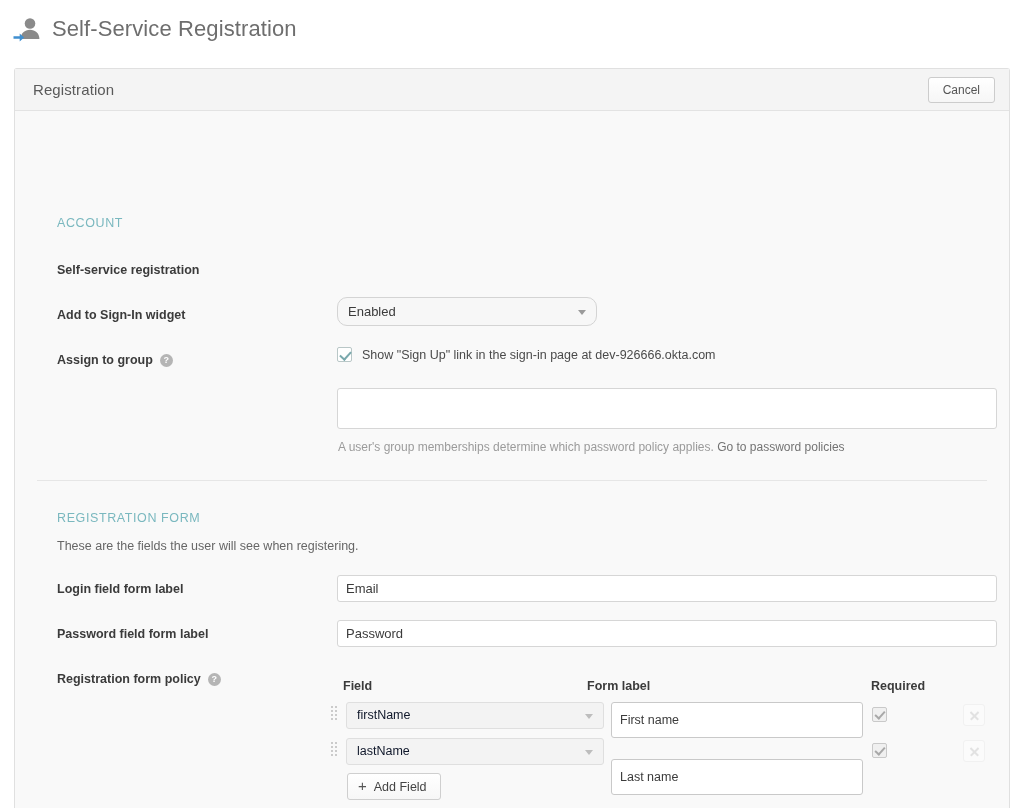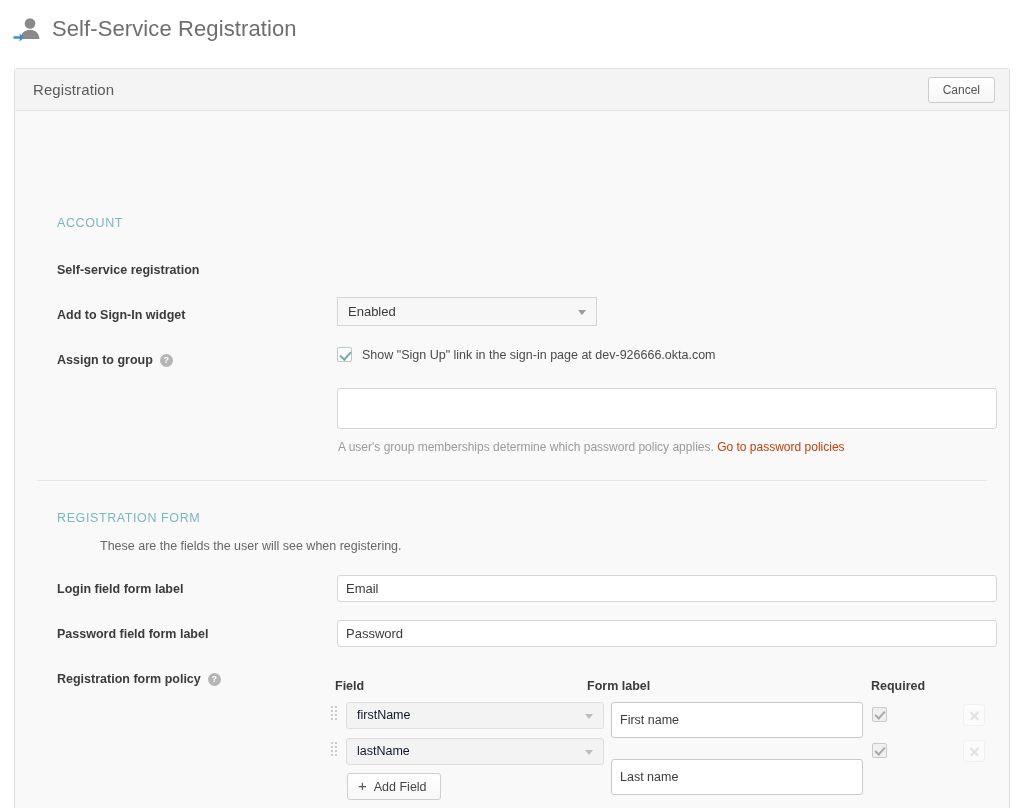--- a/index.html
+++ b/index.html
@@ -71,21 +71,21 @@
     background: #b5b5b5; color: #fff; font-size: 9px; font-weight: bold;
     text-align: center; line-height: 13px; font-family: inherit;
     cursor: pointer;
   }
 
   
   .select-enabled {
     position: absolute; left: 322px; top: 186px;
     width: 260px; height: 29px;
     background: #f7f7f7;
-    border: 1px solid #d4d4d4; border-radius: 0;
+    border: 1px solid #d4d4d4; border-radius: 10px;
     font-size: 13px; color: #3b3b3b;
     padding: 0 10px; line-height: 27px;
     cursor: pointer;
   }
   .select-caret {
     position: absolute; right: 10px; top: 12px;
     width: 0; height: 0;
     border-left: 4px solid transparent; border-right: 4px solid transparent;
     border-top: 5px solid #9a9a9a;
   }
@@ -105,21 +105,21 @@
   .textinput {
     position: absolute;
     background: #fff; border: 1px solid #d6d6d6; border-radius: 3px;
     font-size: 13px; color: #3b3b3b;
     padding: 0 8px; font-family: inherit;
     outline: none;
   }
   .hint {
     position: absolute; font-size: 12px; color: #9b9b9b; white-space: nowrap;
   }
-  .link { color: #c2410c; text-decoration: none; cursor: pointer; }
+  .link { color: #737373; text-decoration: none; cursor: pointer; }
 
   .divider {
     position: absolute; left: 22px; right: 22px; height: 1px; background: #e6e6e6;
   }
 
   
   .tbl-head {
     position: absolute; font-size: 12.5px; color: #3b3b3b; font-weight: bold;
   }
   .drag-handle {
@@ -225,38 +225,38 @@
       </div>
       <input class="textinput" style="left: 322px; top: 277px; width: 660px; height: 41px;" value="">
       <div class="hint" style="left:323px; top:329px;">
         <span>A user's group memberships determine which password policy applies.</span>
         <a class="link">Go to password policies</a>
       </div>
 
       <div class="divider" style="top:369px;"></div>
 
       <div class="section-title" style="position:absolute; left:42px; top:400px;">REGISTRATION FORM</div>
-      <div class="section-desc" style="position:absolute; left:42px; top:428px;margin-left:43px;">These are the fields the user will see when registering.</div>
+      <div class="section-desc" style="position:absolute; left:42px; top:428px;">These are the fields the user will see when registering.</div>
 
       <div class="flabel" style="top:471px;">
         <span>Login field form label</span>
       </div>
       <input class="textinput" style="left: 322px; top: 464px; width: 660px; height: 27px;" value="Email">
 
       <div class="flabel" style="top:516px;">
         <span>Password field form label</span>
       </div>
       <input class="textinput" style="left: 322px; top: 509px; width: 660px; height: 27px;" value="Password">
 
       <div class="flabel" style="top:561px;">
         <span>Registration form policy</span>
         <span class="helpicon">?</span>
       </div>
 
-      <div class="tbl-head" style="left:320px; top:568px;">Field</div>
+      <div class="tbl-head" style="left:328px; top:568px;">Field</div>
       <div class="tbl-head" style="left:572px; top:568px;">Form label</div>
       <div class="tbl-head" style="left:856px; top:568px;">Required</div>
 
       <div class="drag-handle" style="left:316px; top:595px;">
         <i style="left:0;top:0"></i>
           <i style="left:4px;top:0"></i>
         <i style="left:0;top:4px"></i>
           <i style="left:4px;top:4px"></i>
         <i style="left:0;top:8px"></i>
           <i style="left:4px;top:8px"></i>

